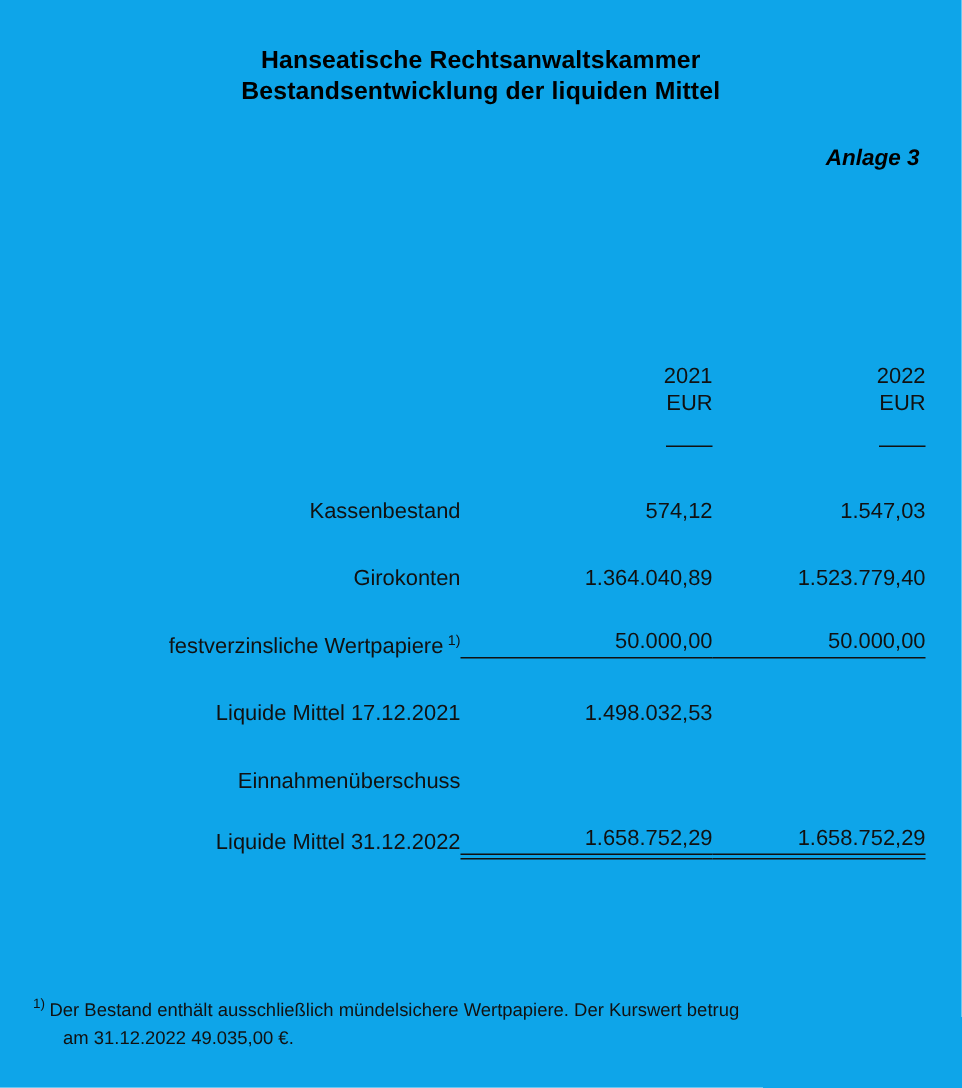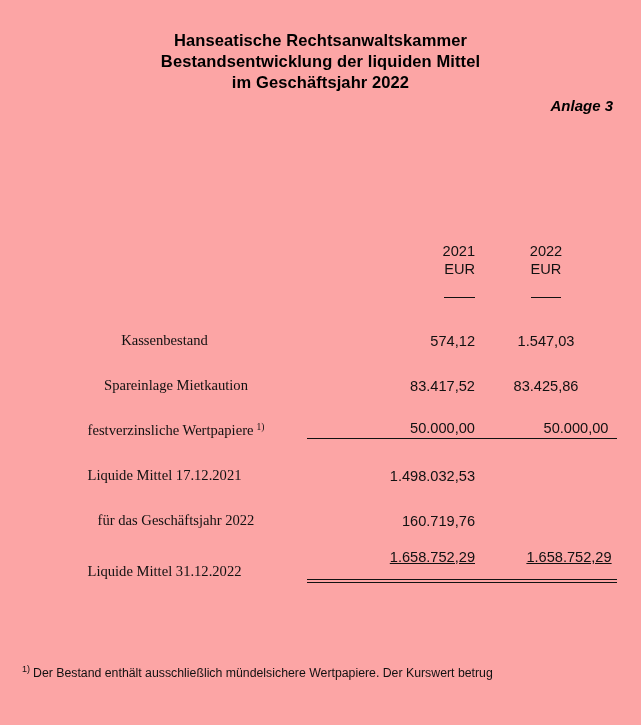--- a/index.html
+++ b/index.html
@@ -12,21 +12,21 @@
     height: 725px;
     position: relative;
     font-family: "Liberation Sans", sans-serif;
     color: #111111;
     overflow: hidden;
   }
 
   .page {
     position: absolute;
     inset: 0;
-    background: #fca5a5;
+    background: #0ea5e9;
   }
 
   
   .title-block {
     position: absolute;
     top: 30px;
     left: 0;
     width: 641px;
     text-align: center;
   }
@@ -60,27 +60,27 @@
     width: 100%;
     border-collapse: collapse;
     font-size: 14.6px;
     color: #111111;
   }
   .tbl td {
     padding: 0;
     vertical-align: bottom;
     white-space: nowrap;
   }
-  .c-label { text-align: center; font-family: Liberation Serif, serif; }
+  .c-label { text-align: right; }
   .c-num {
     text-align: right;
     font-variant-numeric: tabular-nums;
   }
   .col-2021 { width: 168px; }
-  .col-2022 { width: 142px; text-align: center; }
+  .col-2022 { width: 142px; }
 
   
   .hdr-year td { padding-bottom: 2px; }
   .hdr-year .c-num { font-size: 14.6px; }
   .hdr-cur td { padding-bottom: 0; }
   .cur-txt {
     display: inline-block;
     border-bottom: 1.4px solid #111111;
     padding-bottom: 19px;
     line-height: 17px;
@@ -99,25 +99,24 @@
   }
   .rule-box {
     display: block;
     border-bottom: 1.5px solid #111111;
     padding-bottom: 2px;
     padding-left: 60px;
     margin-left: auto;
   }
   .total-box {
     display: block;
-    padding-bottom: 14px;
+    padding-bottom: 2px;
     padding-left: 46px;
     border-bottom: 1.5px solid #111111;
     position: relative;
-    text-decoration: underline;
   }
   .total-box::after {
     content: "";
     position: absolute;
     left: 0;
     right: 0;
     bottom: -4px;
     border-bottom: 1.5px solid #111111;
   }
 
@@ -149,21 +148,20 @@
   }
 </style>
 </head>
 <body>
 
 <div class="page">
 
   <div class="title-block">
     <div class="title-line">Hanseatische Rechtsanwaltskammer</div>
     <div class="title-line">Bestandsentwicklung der liquiden Mittel</div>
-    <div class="title-line">im Geschäftsjahr 2022</div>
   </div>
 
   <div class="anlage">Anlage 3</div>
 
   <div class="sheet">
     <table class="tbl">
       <tbody>
         <tr class="hdr-year">
           <td class="c-label"></td>
           <td class="c-num col-2021">2021</td>
@@ -183,23 +181,23 @@
           <td class="c-label">Kassenbestand</td>
           <td class="c-num col-2021">574,12</td>
           <td class="c-num col-2022">1.547,03</td>
         </tr>
 
         <tr class="sp-mid">
             <td colspan="3"></td>
           </tr>
 
         <tr class="row">
-          <td class="c-label indent">Spareinlage Mietkaution</td>
-          <td class="c-num col-2021">83.417,52</td>
-          <td class="c-num col-2022">83.425,86</td>
+          <td class="c-label indent">Girokonten</td>
+          <td class="c-num col-2021">1.364.040,89</td>
+          <td class="c-num col-2022">1.523.779,40</td>
         </tr>
 
         <tr class="sp-mid">
             <td colspan="3"></td>
           </tr>
 
         <tr class="row">
           <td class="c-label indent"><span>festverzinsliche Wertpapiere</span><span class="sup-mark">1)</span></td>
           <td class="c-num col-2021 ruled">
               <span class="rule-box">50.000,00</span>
@@ -217,22 +215,22 @@
           <td class="c-label">Liquide Mittel 17.12.2021</td>
           <td class="c-num col-2021">1.498.032,53</td>
           <td class="c-num col-2022"></td>
         </tr>
 
         <tr class="sp-mid">
             <td colspan="3"></td>
           </tr>
 
         <tr class="row">
-          <td class="c-label indent">für das Geschäftsjahr 2022</td>
-          <td class="c-num col-2021">160.719,76</td>
+          <td class="c-label">Einnahmenüberschuss</td>
+          <td class="c-num col-2021"></td>
           <td class="c-num col-2022"></td>
         </tr>
 
         <tr class="sp-row">
             <td colspan="3"></td>
           </tr>
 
         <tr class="row">
           <td class="c-label">Liquide Mittel 31.12.2022</td>
           <td class="c-num col-2021 ruled">
@@ -241,15 +239,16 @@
           <td class="c-num col-2022 ruled">
               <span class="total-box">1.658.752,29</span>
             </td>
         </tr>
       </tbody>
     </table>
   </div>
 
   <div class="footnote">
     <span class="fn-marker">1)</span><span>Der Bestand enthält ausschließlich mündelsichere Wertpapiere. Der Kurswert betrug</span>
+    <span class="fn-second">am 31.12.2022  49.035,00 €.</span>
   </div>
 
 </div>
 
 </body></html>

